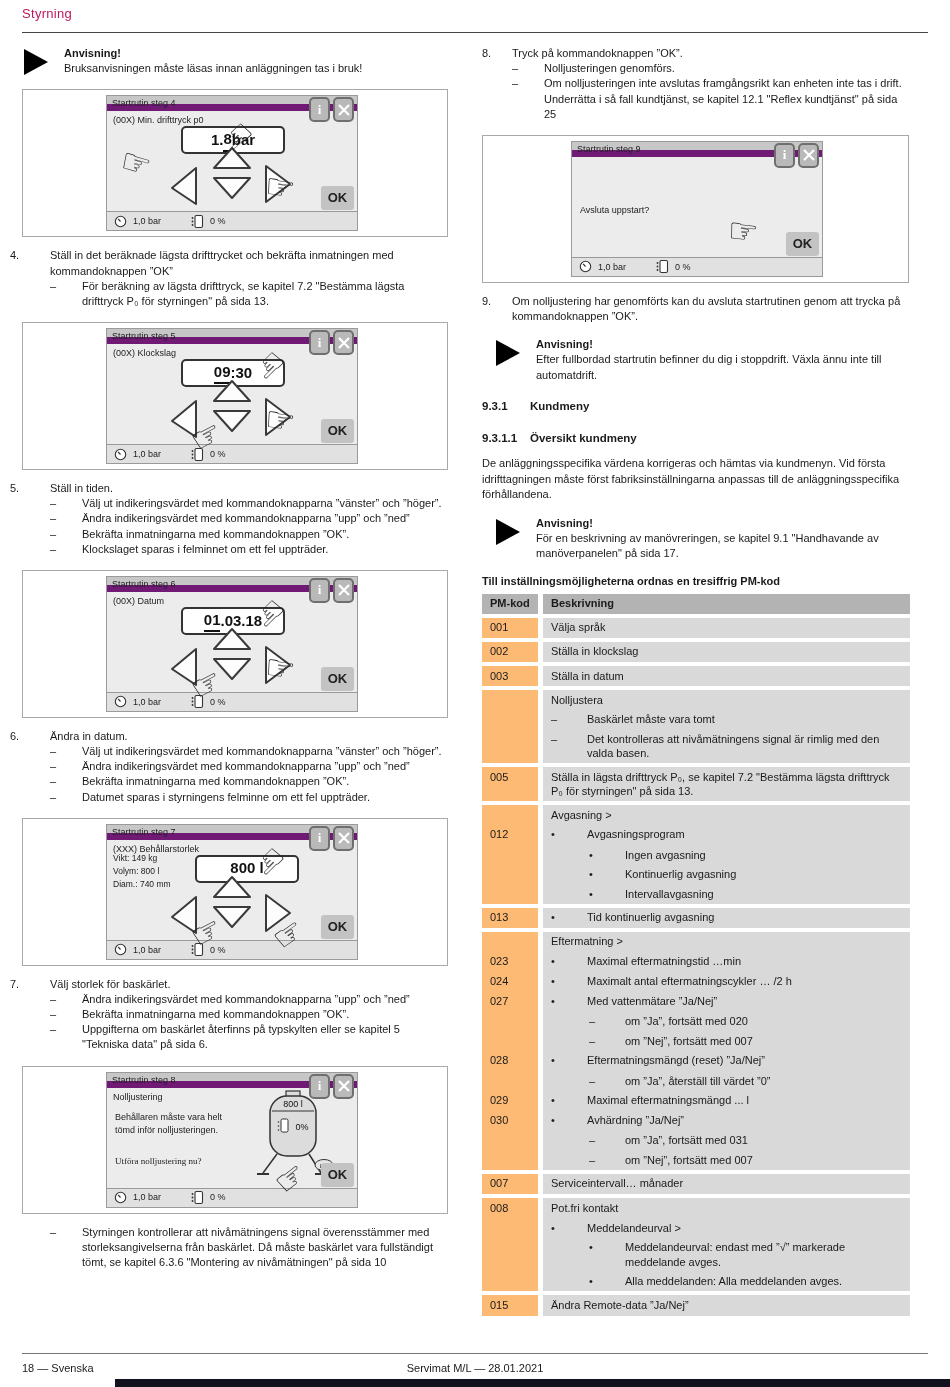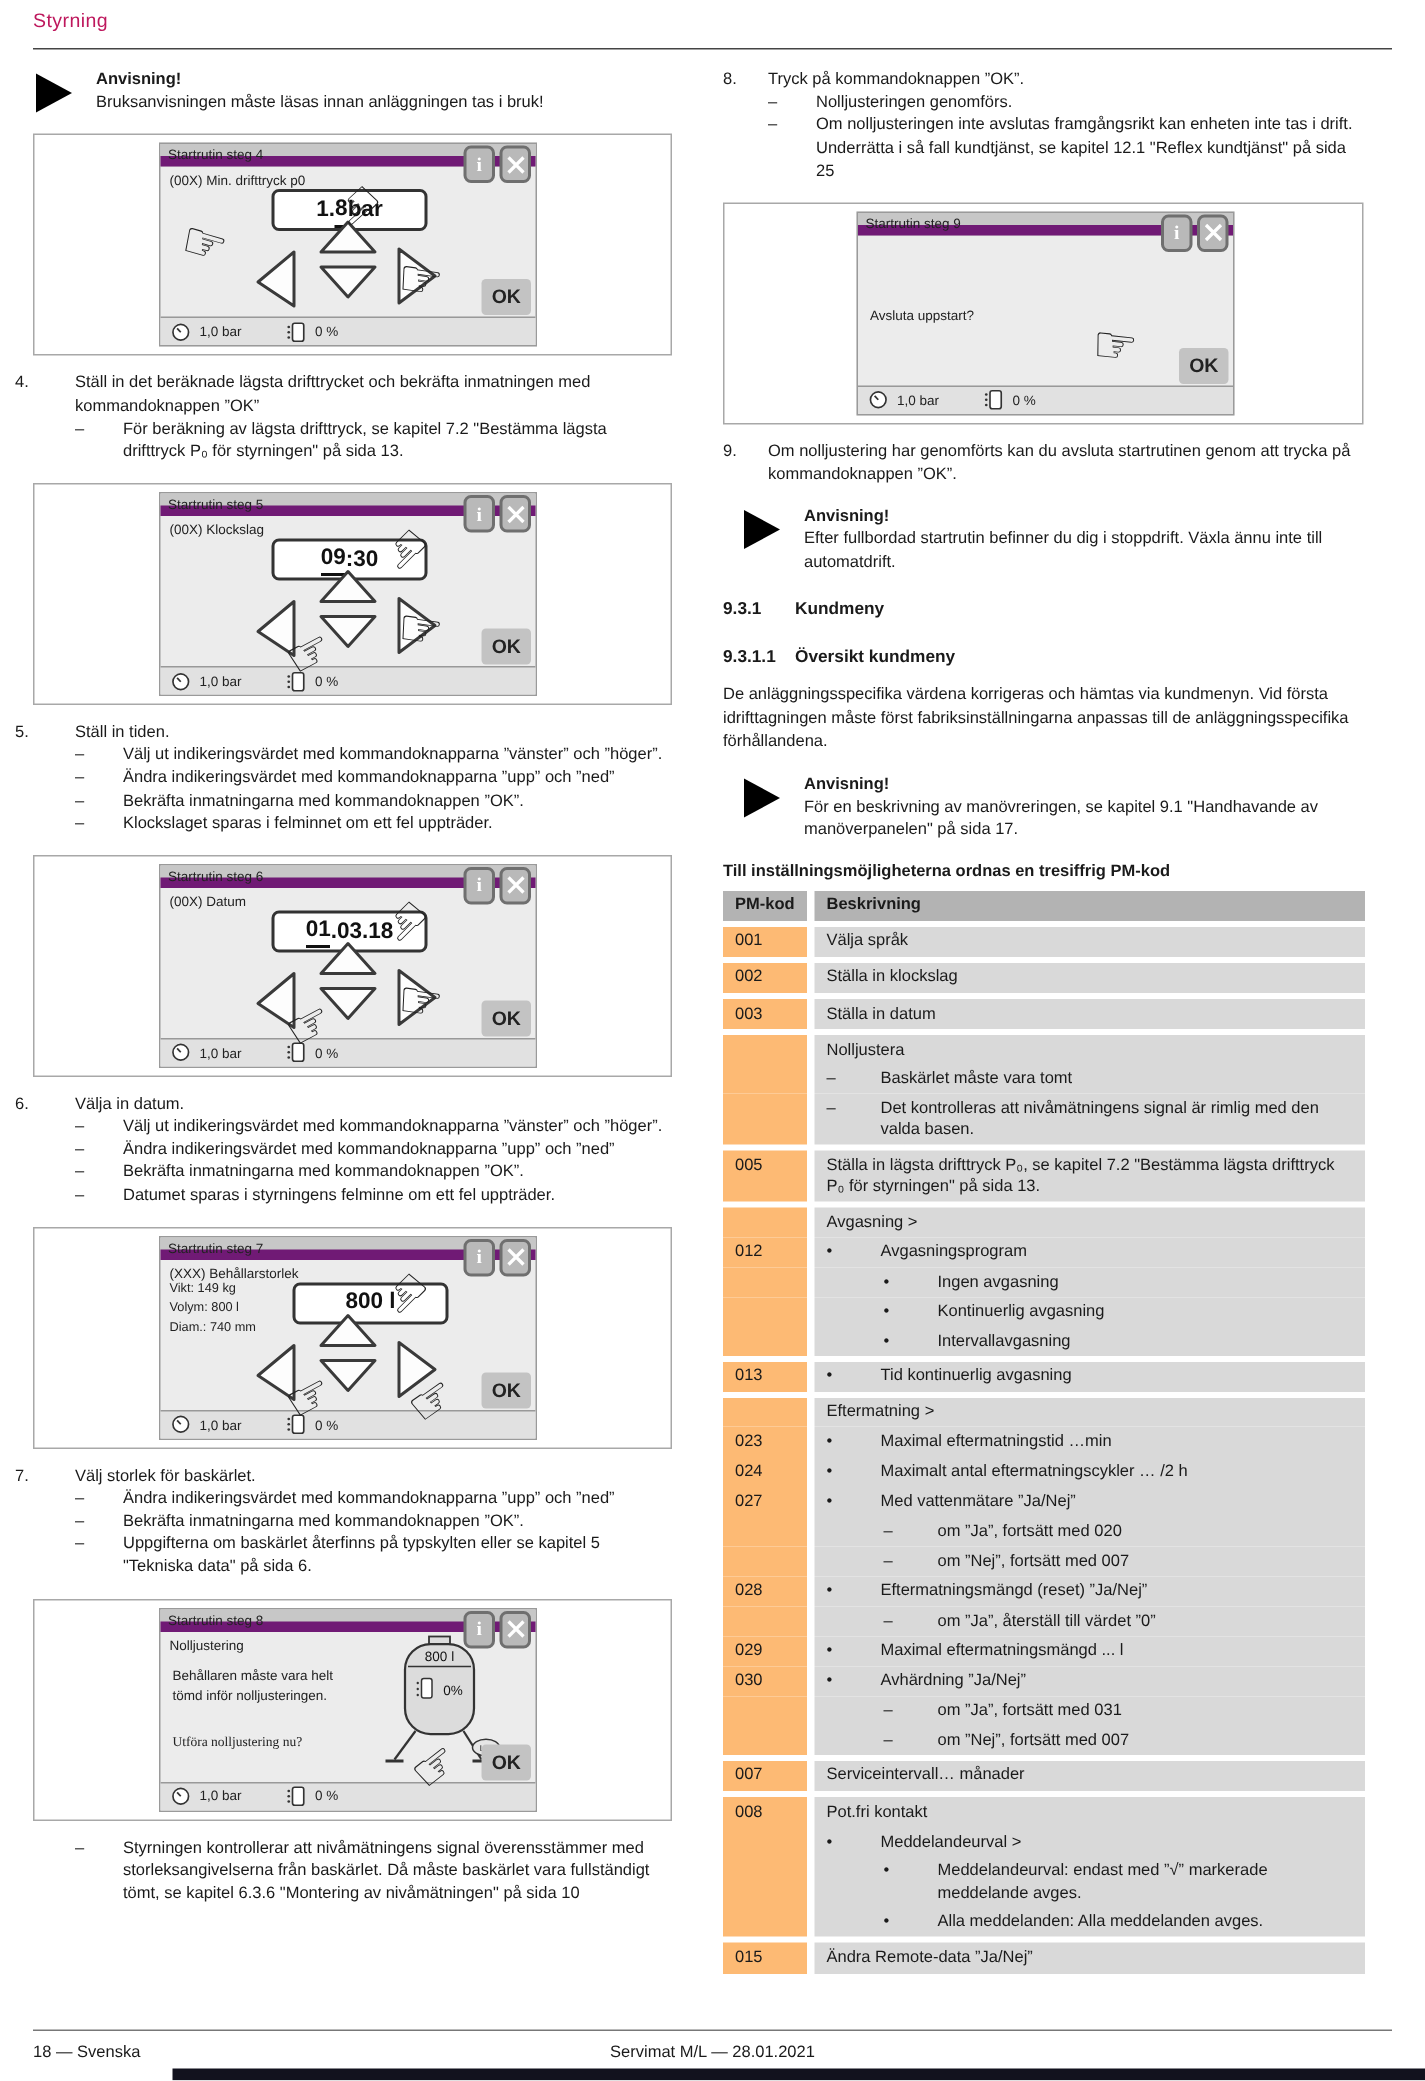--- a/index.html
+++ b/index.html
@@ -288,21 +288,21 @@
             </svg>
           <span class="gap1"></span>
             <span>0 %</span>
         </div>
       </div>
     </div>
 
     <div class="item">
       <div class="item-head">
         <span class="item-num">6.</span>
-        <span class="item-lead">Välja in datum.</span>
+        <span class="item-lead">Ändra in datum.</span>
       </div>
       <div class="subs">
 
       <div class="sub">
             <span class="dash">–</span>
             <span class="sub-text">Välj ut indikeringsvärdet med kommandoknapparna ”vänster” och ”höger”.</span>
           </div>
           <div class="sub">
             <span class="dash">–</span>
             <span class="sub-text">Ändra indikeringsvärdet med kommandoknapparna ”upp” och ”ned”</span>

